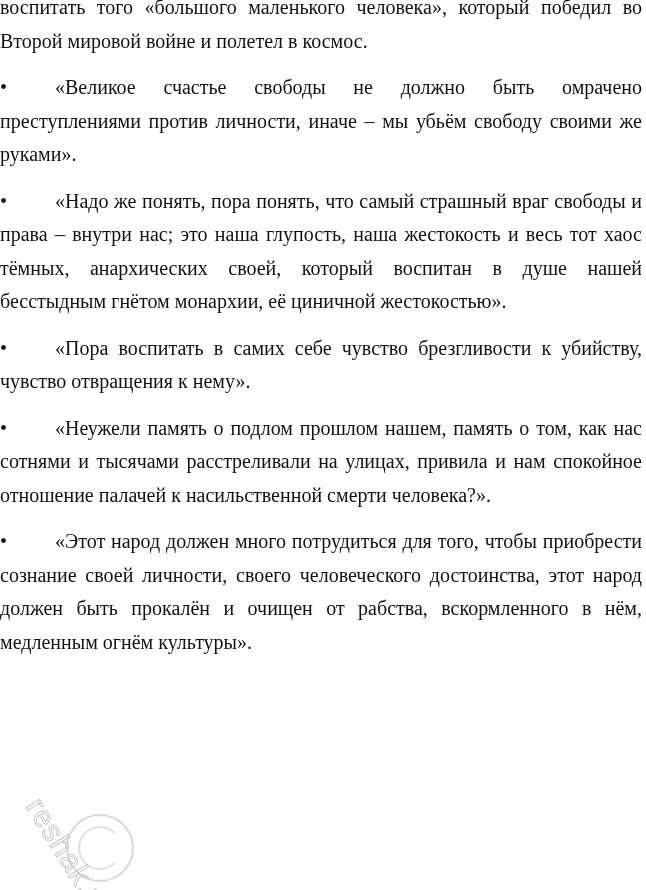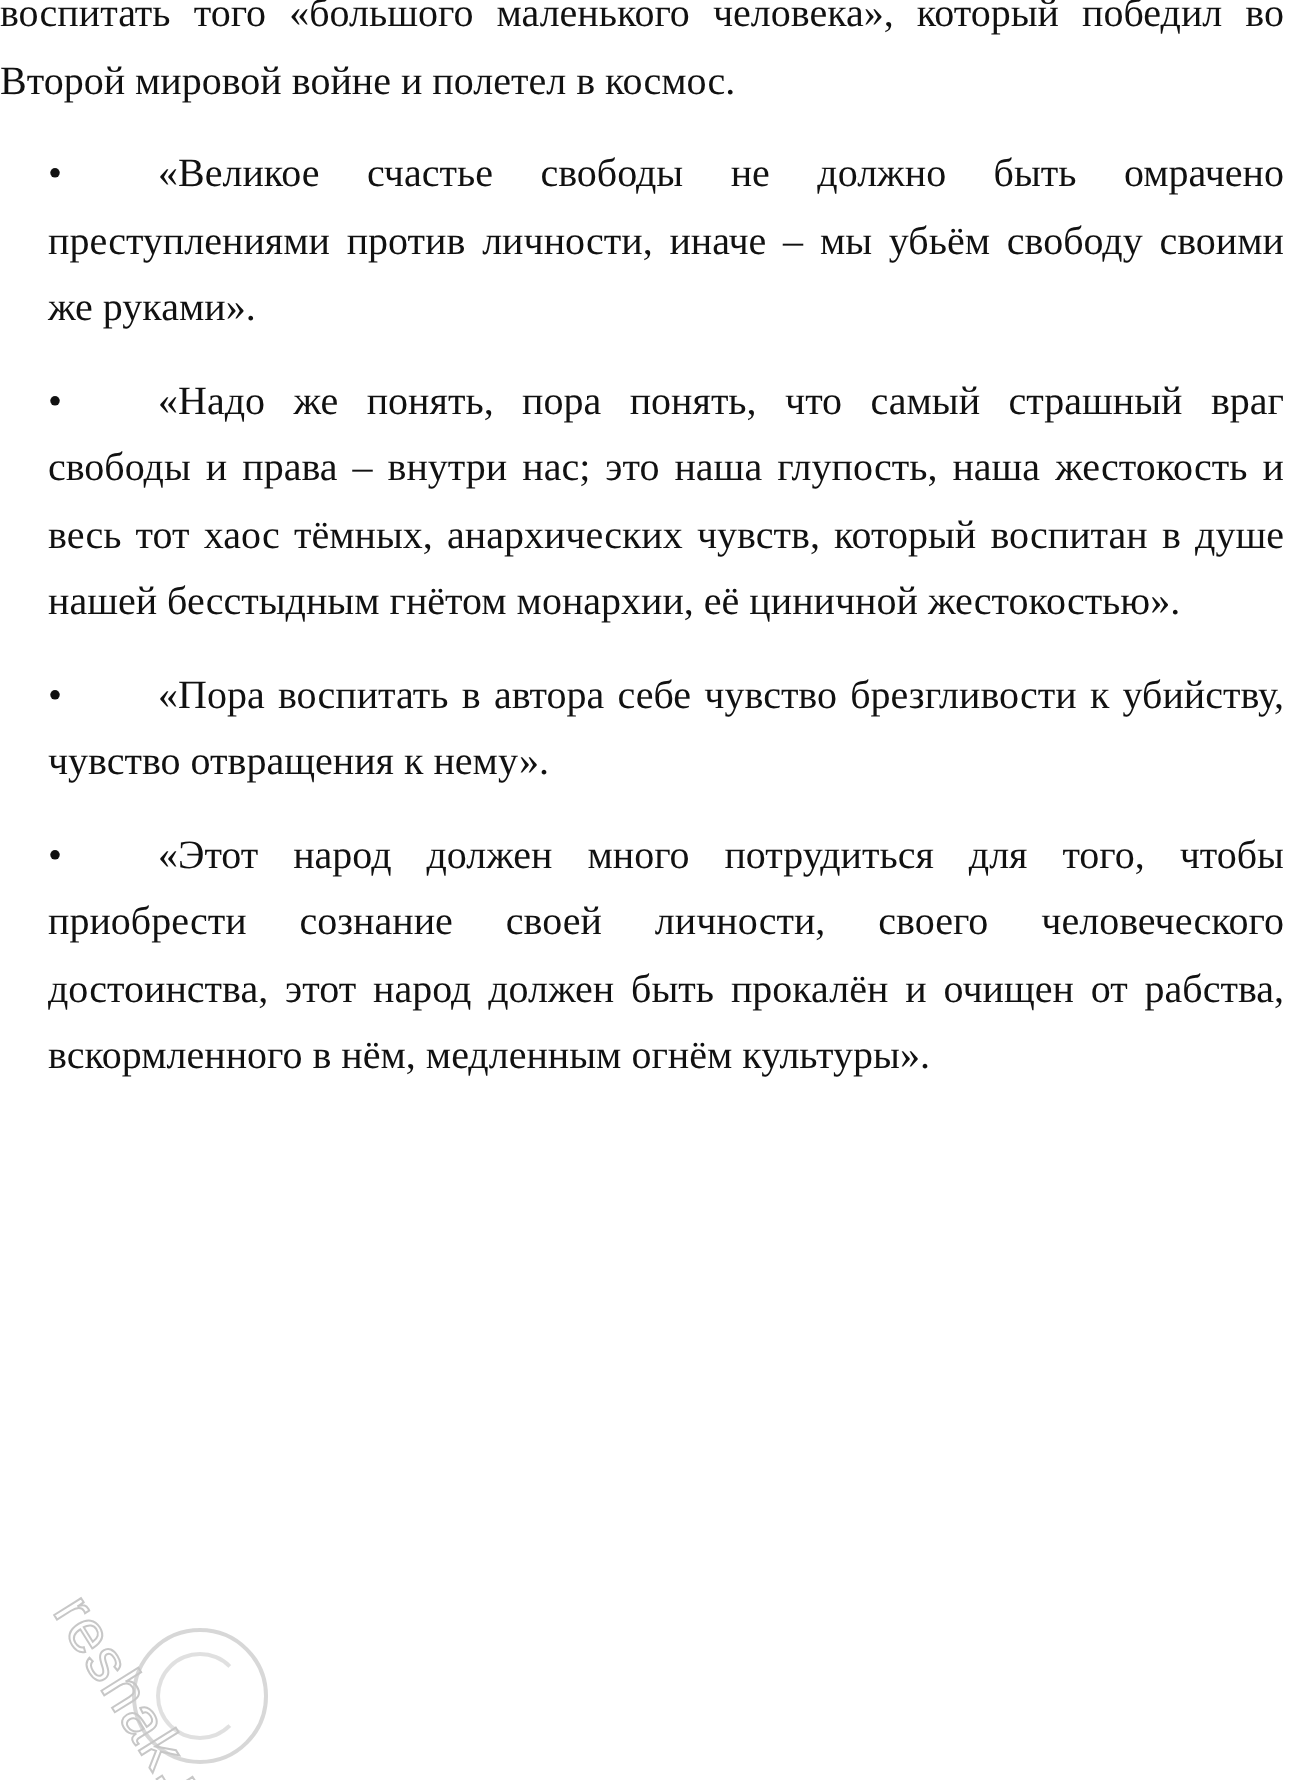--- a/index.html
+++ b/index.html
@@ -23,21 +23,20 @@
       width: 642px;
     }
     p {
       margin: 0 0 13px 0;
       line-height: 33.5px;
       text-align: justify;
       text-align-last: left;
     }
     .bullet-item {
       text-indent: 0;
-      padding-left: 24px;
     }
     .bullet {
       display: inline-block;
       width: 55px;
     }
     .watermark {
       position: absolute;
       left: 10px;
       top: 752px;
       width: 160px;
@@ -78,24 +77,25 @@
     }
   </style>
 </head>
 <body>
 
 <div class="page">
   <p>воспитать того «большого маленького человека», который победил во Второй мировой войне и полетел в космос.</p>
 
   <p class="bullet-item"><span class="bullet">•</span><span>«Великое счастье свободы не должно быть омрачено преступлениями против личности, иначе – мы убьём свободу своими же руками».</span></p>
 
-  <p class="bullet-item"><span class="bullet">•</span><span>«Надо же понять, пора понять, что самый страшный враг свободы и права – внутри нас; это наша глупость, наша жестокость и весь тот хаос тёмных, анархических чувств, который воспитан в душе нашей бесстыдным гнётом монархии, её циничной жестокостью».</span></p>
+  <p class="bullet-item"><span class="bullet">•</span><span>«Надо же понять, пора понять, что самый страшный враг свободы и права – внутри нас; это наша глупость, наша жестокость и весь тот хаос тёмных, анархических своей, который воспитан в душе нашей бесстыдным гнётом монархии, её циничной жестокостью».</span></p>
 
-  <p class="bullet-item"><span class="bullet">•</span><span>«Пора воспитать в автора себе чувство брезгливости к убийству, чувство отвращения к нему».</span></p>
+  <p class="bullet-item"><span class="bullet">•</span><span>«Пора воспитать в самих себе чувство брезгливости к убийству, чувство отвращения к нему».</span></p>
 
+  <p class="bullet-item"><span class="bullet">•</span><span>«Неужели память о подлом прошлом нашем, память о том, как нас сотнями и тысячами расстреливали на улицах, привила и нам спокойное отношение палачей к насильственной смерти человека?».</span></p>
 
 
   <p class="bullet-item"><span class="bullet">•</span><span>«Этот народ должен много потрудиться для того, чтобы приобрести сознание своей личности, своего человеческого достоинства, этот народ должен быть прокалён и очищен от рабства, вскормленного в нём, медленным огнём культуры».</span></p>
 </div>
 
 <div class="watermark">
   <div class="wm-circle"></div>
   <div class="wm-text">reshak.ru</div>
 </div>
 

